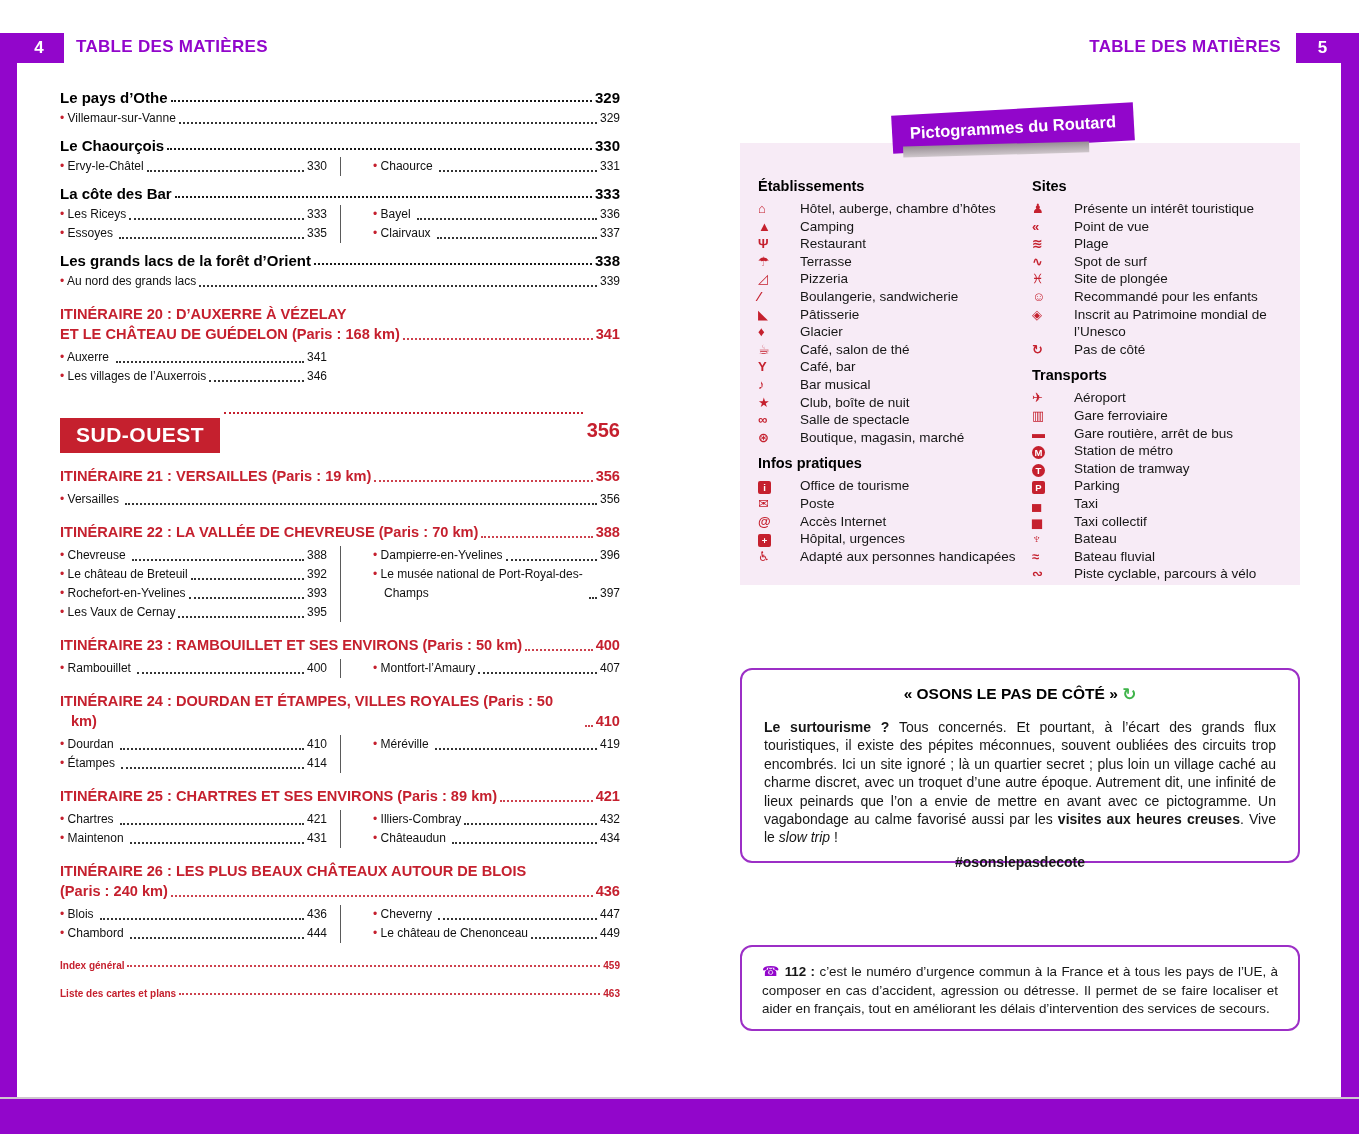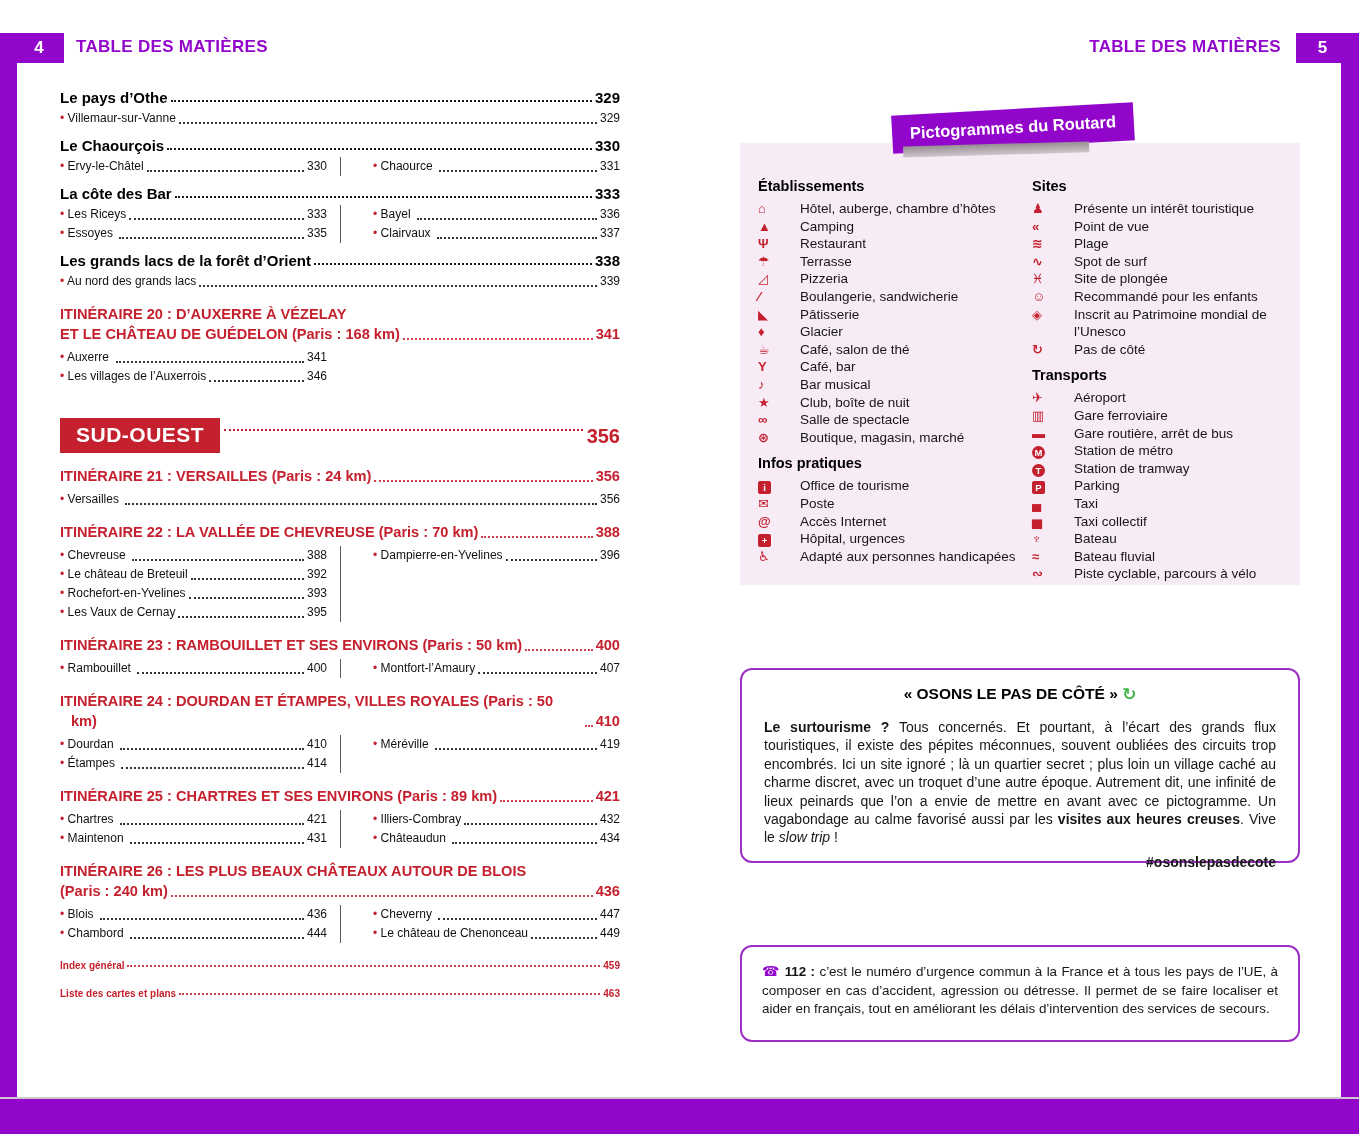--- a/index.html
+++ b/index.html
@@ -36,21 +36,21 @@
   .row .dots{flex:1 1 8px;border-bottom:2px dotted currentColor;margin:0 3px;min-width:8px;
     transform:translateY(-4px);opacity:.85;}
   .row .pg{white-space:nowrap;}
   .toc-head{font-weight:bold;font-size:15px;color:#000;margin:9px 0 3px;}
   .toc-head .dots{opacity:.9;}
   .toc-sub{font-size:12px;line-height:19px;color:#111;}
   .toc-cols{display:grid;grid-template-columns:1fr 1fr;margin:2px 0 1px;}
   .toc-cols .colL{padding-right:13px;}
   .toc-cols .colR{padding-left:32px;border-left:1px solid #5a5a5a;}
   .toc-itin{color:var(--red);font-weight:bold;font-size:14.6px;line-height:20px;margin:13px 0 4px;}
-  .toc-banner{display:flex;align-items:center;margin:32px 0 12px;color:var(--red);}
+  .toc-banner{display:flex;align-items:flex-start;margin:32px 0 12px;color:var(--red);}
   .toc-banner .chip{background:var(--red);color:#fff;font-weight:bold;font-size:21px;
     padding:5px 16px 6px;letter-spacing:.5px;}
   .toc-banner .dots{flex:1;border-bottom:2px dotted var(--red);margin:0 4px;transform:translateY(-6px);}
   .toc-banner .pg{font-weight:bold;font-size:20px;transform:translateY(1px);}
   .toc-index{color:var(--red);font-weight:bold;font-size:10px;margin-top:17px;}
 
   
   .panel{position:absolute;left:740px;top:143px;width:560px;height:442px;background:var(--panel);
     padding:26px 16px 10px 18px;}
   .ribbon{position:absolute;left:152px;top:-34px;width:242px;padding:9px 0 10px;background:var(--purple);
@@ -66,22 +66,22 @@
   .leg-ico .badge.circle{border-radius:50%;}
   .leg-ico .badge.square{border-radius:2px;}
   .leg-lbl{flex:1;}
 
   
   .callout{position:absolute;left:740px;width:560px;border:2px solid #9c2fc6;border-radius:12px;background:#fff;}
   .osons{top:668px;height:195px;padding:14px 22px 10px;}
   .osons-title{text-align:center;font-weight:bold;font-size:15.5px;color:#000;}
   .osons-title .circ{color:var(--green);font-weight:bold;font-size:17px;vertical-align:-1px;}
   .osons-body{margin-top:13px;font-size:14px;line-height:18.4px;text-align:justify;}
-  .osons-tag{text-align:right;font-weight:bold;font-size:14px;margin-top:7px;}
-  .emg{top:945px;height:97px;padding:15px 20px;font-size:13.4px;line-height:18.6px;text-align:justify;}
+  .osons-tag{text-align:center;font-weight:bold;font-size:14px;margin-top:7px;}
+  .emg{top:945px;height:86px;padding:15px 20px;font-size:13.4px;line-height:18.6px;text-align:justify;}
   .emg .phone{color:var(--purple);font-size:14px;font-weight:bold;}
   .b{font-weight:bold;} .i{font-style:italic;}
 </style>
 </head>
 <body>
 
 <div class="strip left"></div>
 <div class="strip right"></div>
 <div class="bottom-bar"></div>
 
@@ -199,21 +199,21 @@
         </div>
       </div>
     </div>
     <div class="toc-banner">
       <span class="chip">SUD-OUEST</span>
       <span class="dots"></span>
       <span class="pg">356</span>
     </div>
     <div class="toc-itin">
       <div class="row">
-        <span class="lbl">ITINÉRAIRE 21 : VERSAILLES (Paris : 24 km)</span>
+        <span class="lbl">ITINÉRAIRE 21 : VERSAILLES (Paris : 19 km)</span>
         <span class="dots"></span>
         <span class="pg">356</span>
       </div>
     </div>
     <div class="toc-sub">
       <div class="row">
         <span class="lbl"><span class="blt">• </span>Versailles</span>
         <span class="dots"></span>
         <span class="pg">356</span>
       </div>
@@ -246,20 +246,25 @@
           <span class="lbl"><span class="blt">• </span>Les Vaux de Cernay</span>
           <span class="dots"></span>
           <span class="pg">395</span>
         </div>
       </div>
       <div class="colR toc-sub">
         <div class="row">
           <span class="lbl"><span class="blt">• </span>Dampierre-en-Yvelines</span>
           <span class="dots"></span>
           <span class="pg">396</span>
+        </div>
+        <div class="row">
+          <span class="lbl"><span class="blt">• </span>Le musée national de Port-Royal-des-Champs</span>
+          <span class="dots"></span>
+          <span class="pg">397</span>
         </div>
       </div>
     </div>
     <div class="toc-itin">
       <div class="row">
         <span class="lbl">ITINÉRAIRE 23 : RAMBOUILLET ET SES ENVIRONS (Paris : 50 km)</span>
         <span class="dots"></span>
         <span class="pg">400</span>
       </div>
     </div>

